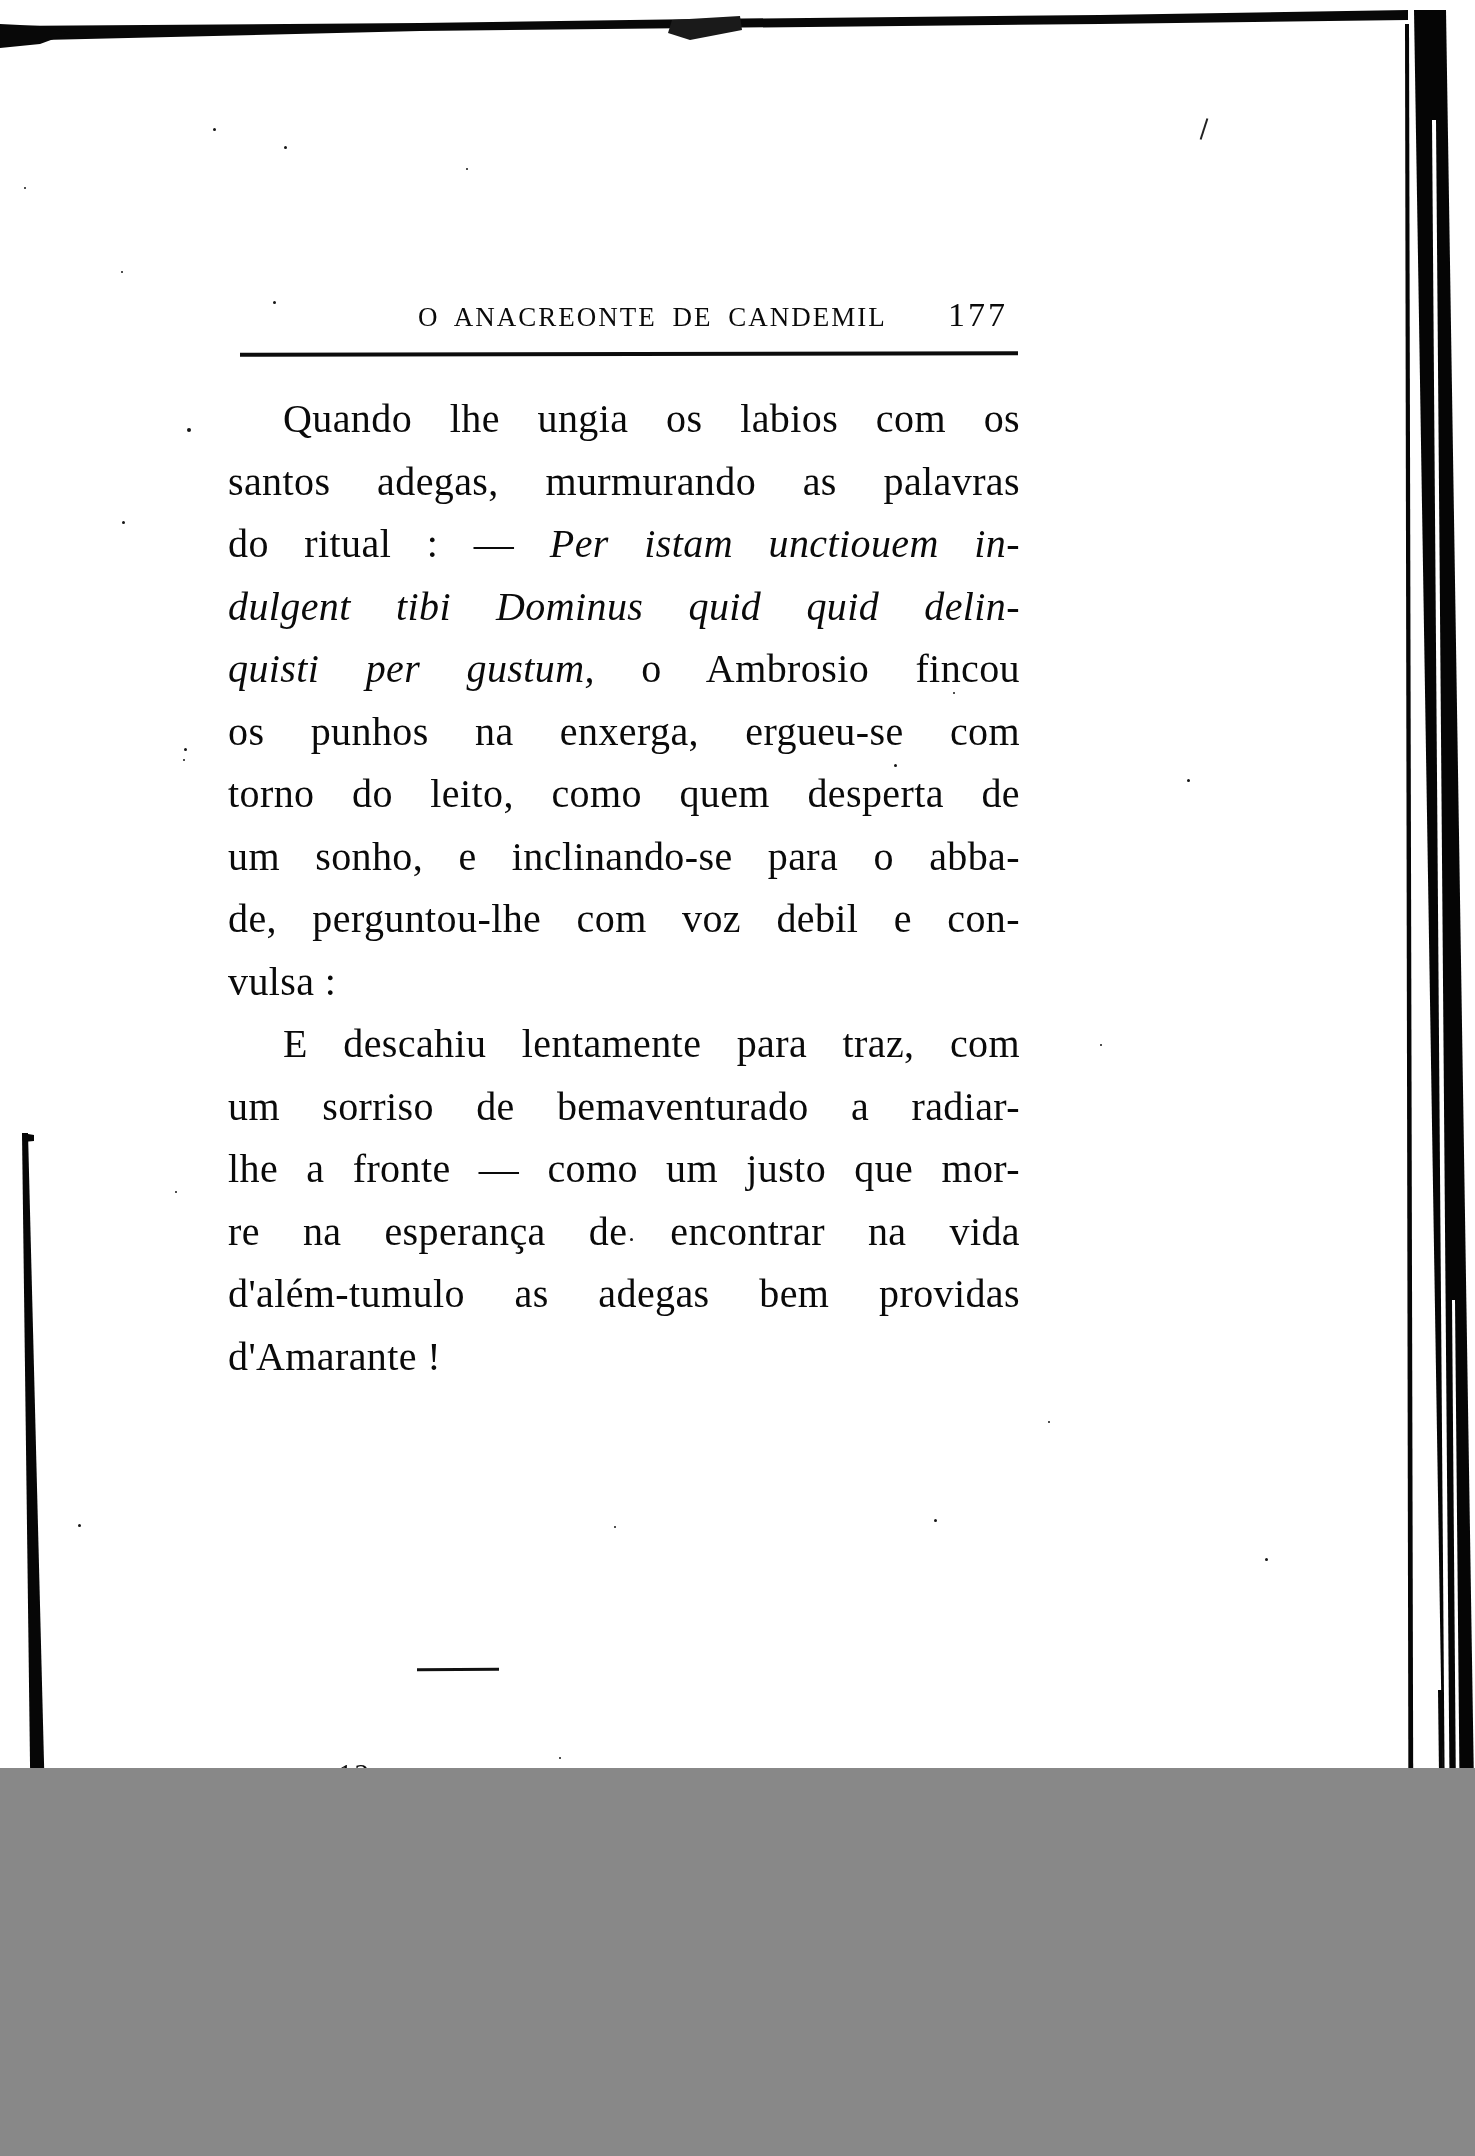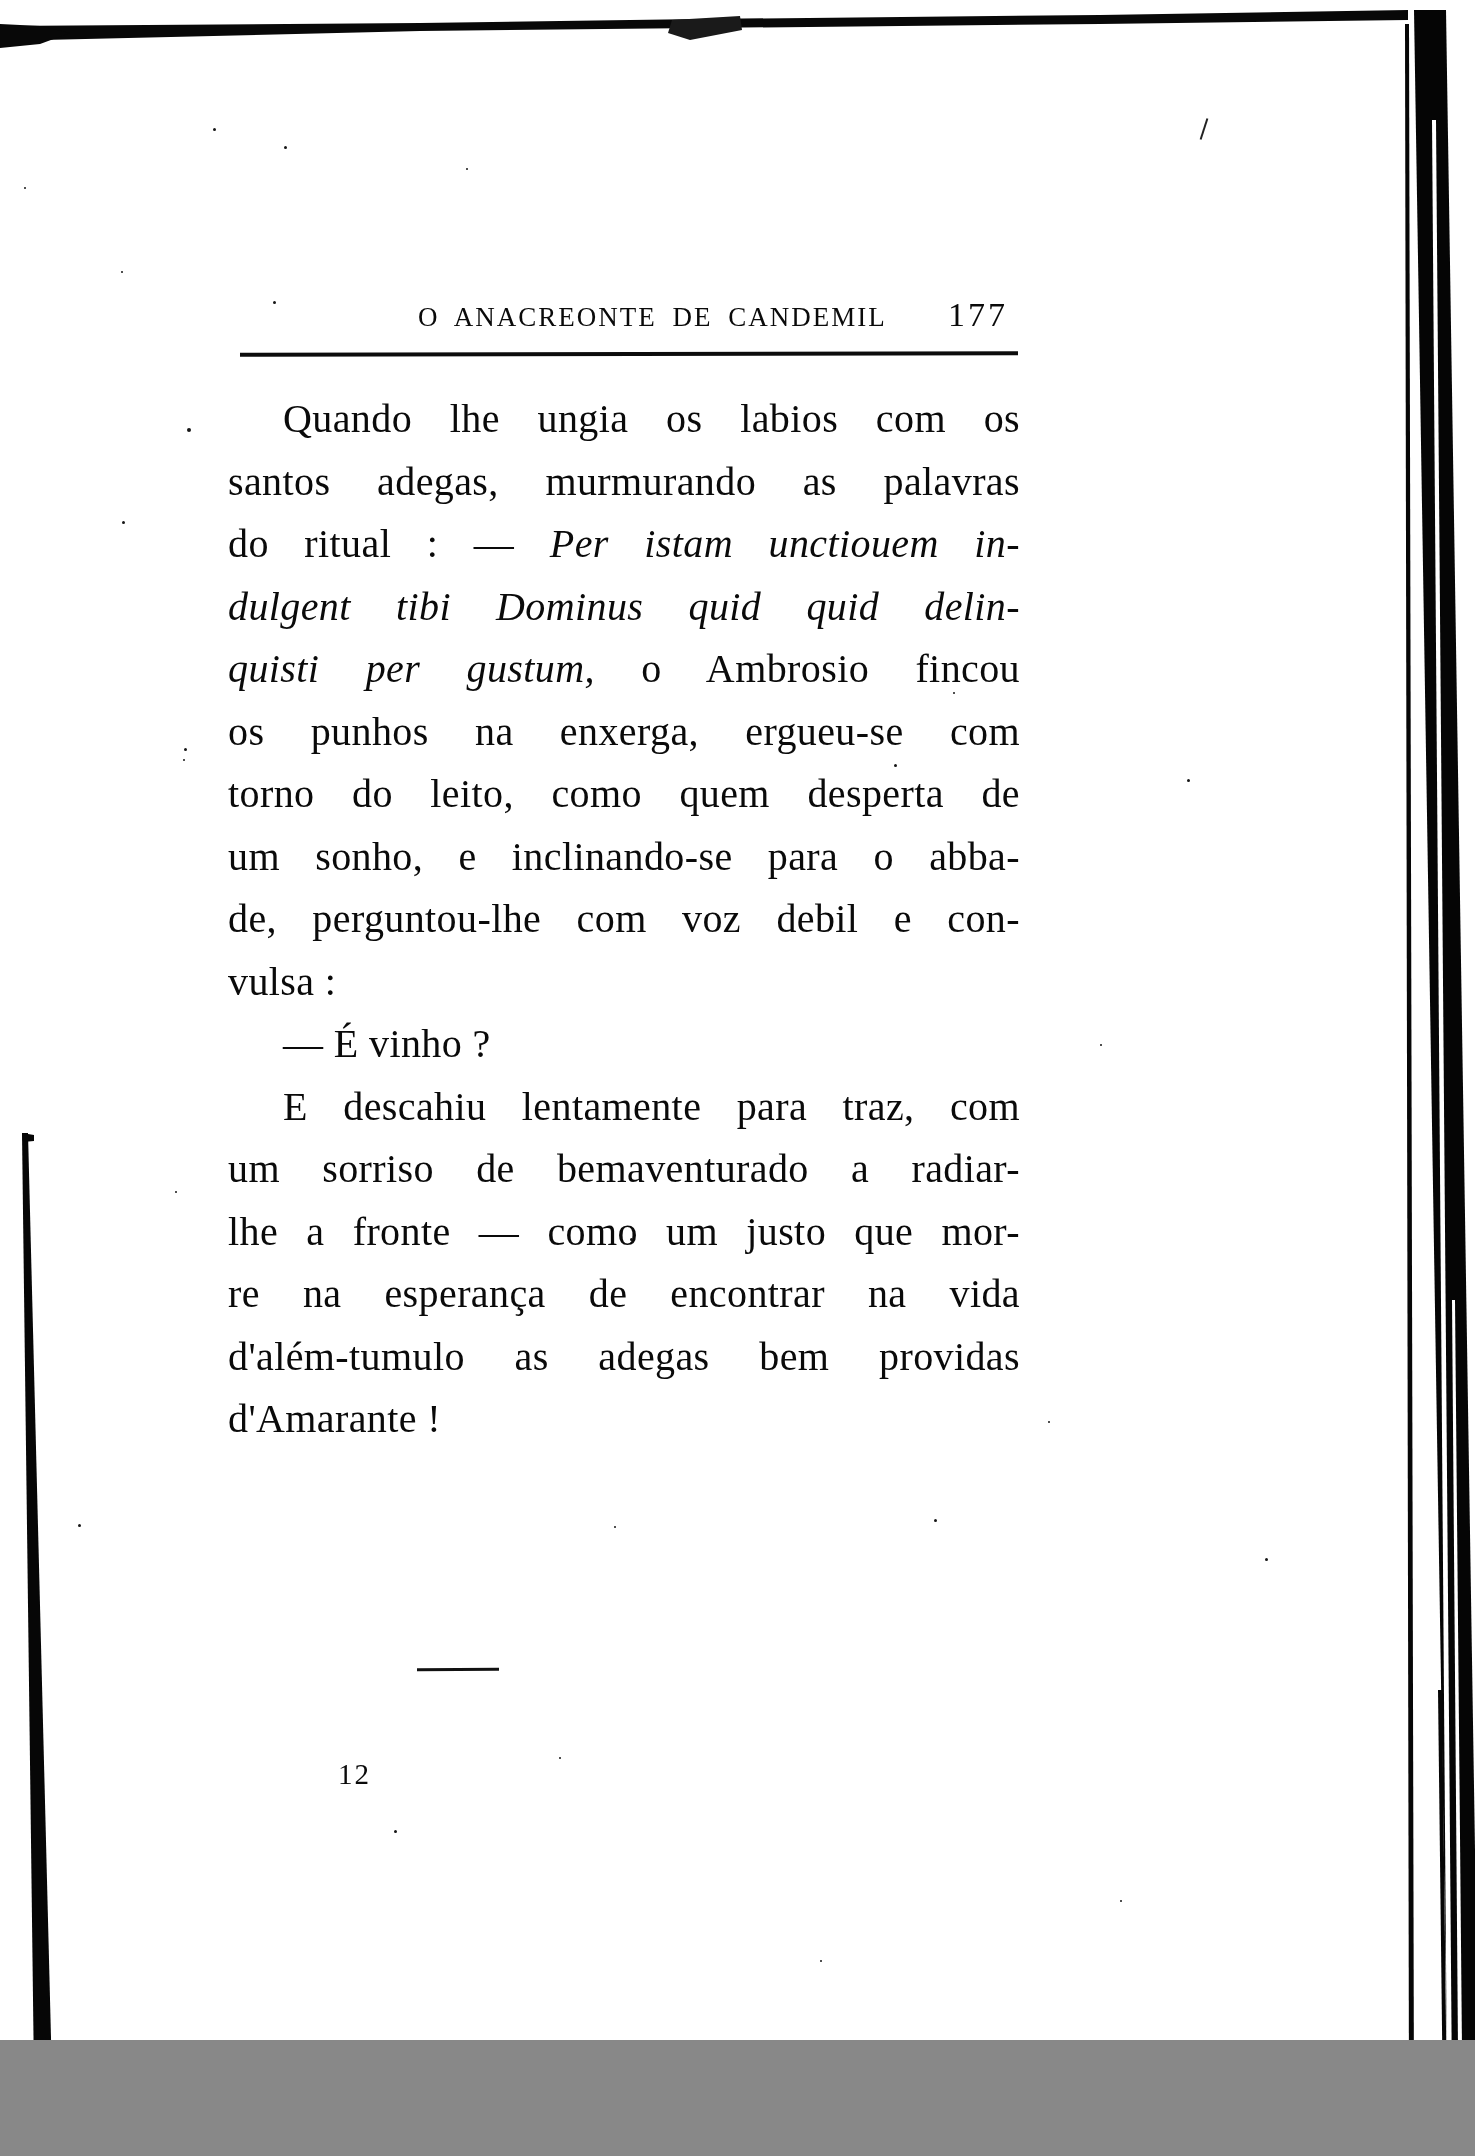--- a/index.html
+++ b/index.html
@@ -1,19 +1,19 @@
 <!DOCTYPE html>
 <html><head>
 <meta charset="utf-8">
 <style>
   html, body { margin: 0; padding: 0; background: #888; }
   #scan-page {
     position: relative;
     width: 1475px;
-    height: 2040px;
+    height: 1768px;
     background: #ffffff;
     overflow: hidden;
     font-family: "Liberation Serif", "DejaVu Serif", serif;
     color: #0a0a0a;
   }
   
   #edge-art { position: absolute; left: 0; top: 0; width: 1475px; height: 2156px; pointer-events: none; }
   .speck { position: absolute; background: #161616; border-radius: 50%; }
   
   #header-zone { position: absolute; left: 228px; top: 296px; width: 792px; height: 46px; }
@@ -94,21 +94,20 @@
       <div class="bline just ind"><span>Quando lhe ungia os labios com os</span></div>
       <div class="bline just"><span>santos adegas, murmurando as palavras</span></div>
       <div class="bline just"><span>do ritual : — </span><span class="it">Per istam unctiouem in-</span></div>
       <div class="bline just"><span class="it">dulgent tibi Dominus quid quid delin-</span></div>
       <div class="bline just"><span class="it">quisti per gustum,</span><span> o Ambrosio fincou</span></div>
       <div class="bline just"><span>os punhos na enxerga, ergueu-se com</span></div>
       <div class="bline just"><span>torno do leito, como quem desperta de</span></div>
       <div class="bline just"><span>um sonho, e inclinando-se para o abba-</span></div>
       <div class="bline just"><span>de, perguntou-lhe com voz debil e con-</span></div>
       <div class="bline"><span>vulsa :</span></div>
-      <div class="bline ind"><span>— É vinho ?</span></div>
       <div class="bline just ind"><span>E descahiu lentamente para traz, com</span></div>
       <div class="bline just"><span>um sorriso de bemaventurado a radiar-</span></div>
       <div class="bline just"><span>lhe a fronte — como um justo que mor-</span></div>
       <div class="bline just"><span>re na esperança de encontrar na vida</span></div>
       <div class="bline just"><span>d'além-tumulo as adegas bem providas</span></div>
       <div class="bline"><span>d'Amarante !</span></div>
     </div>
 
   <div id="short-rule"></div>
 

